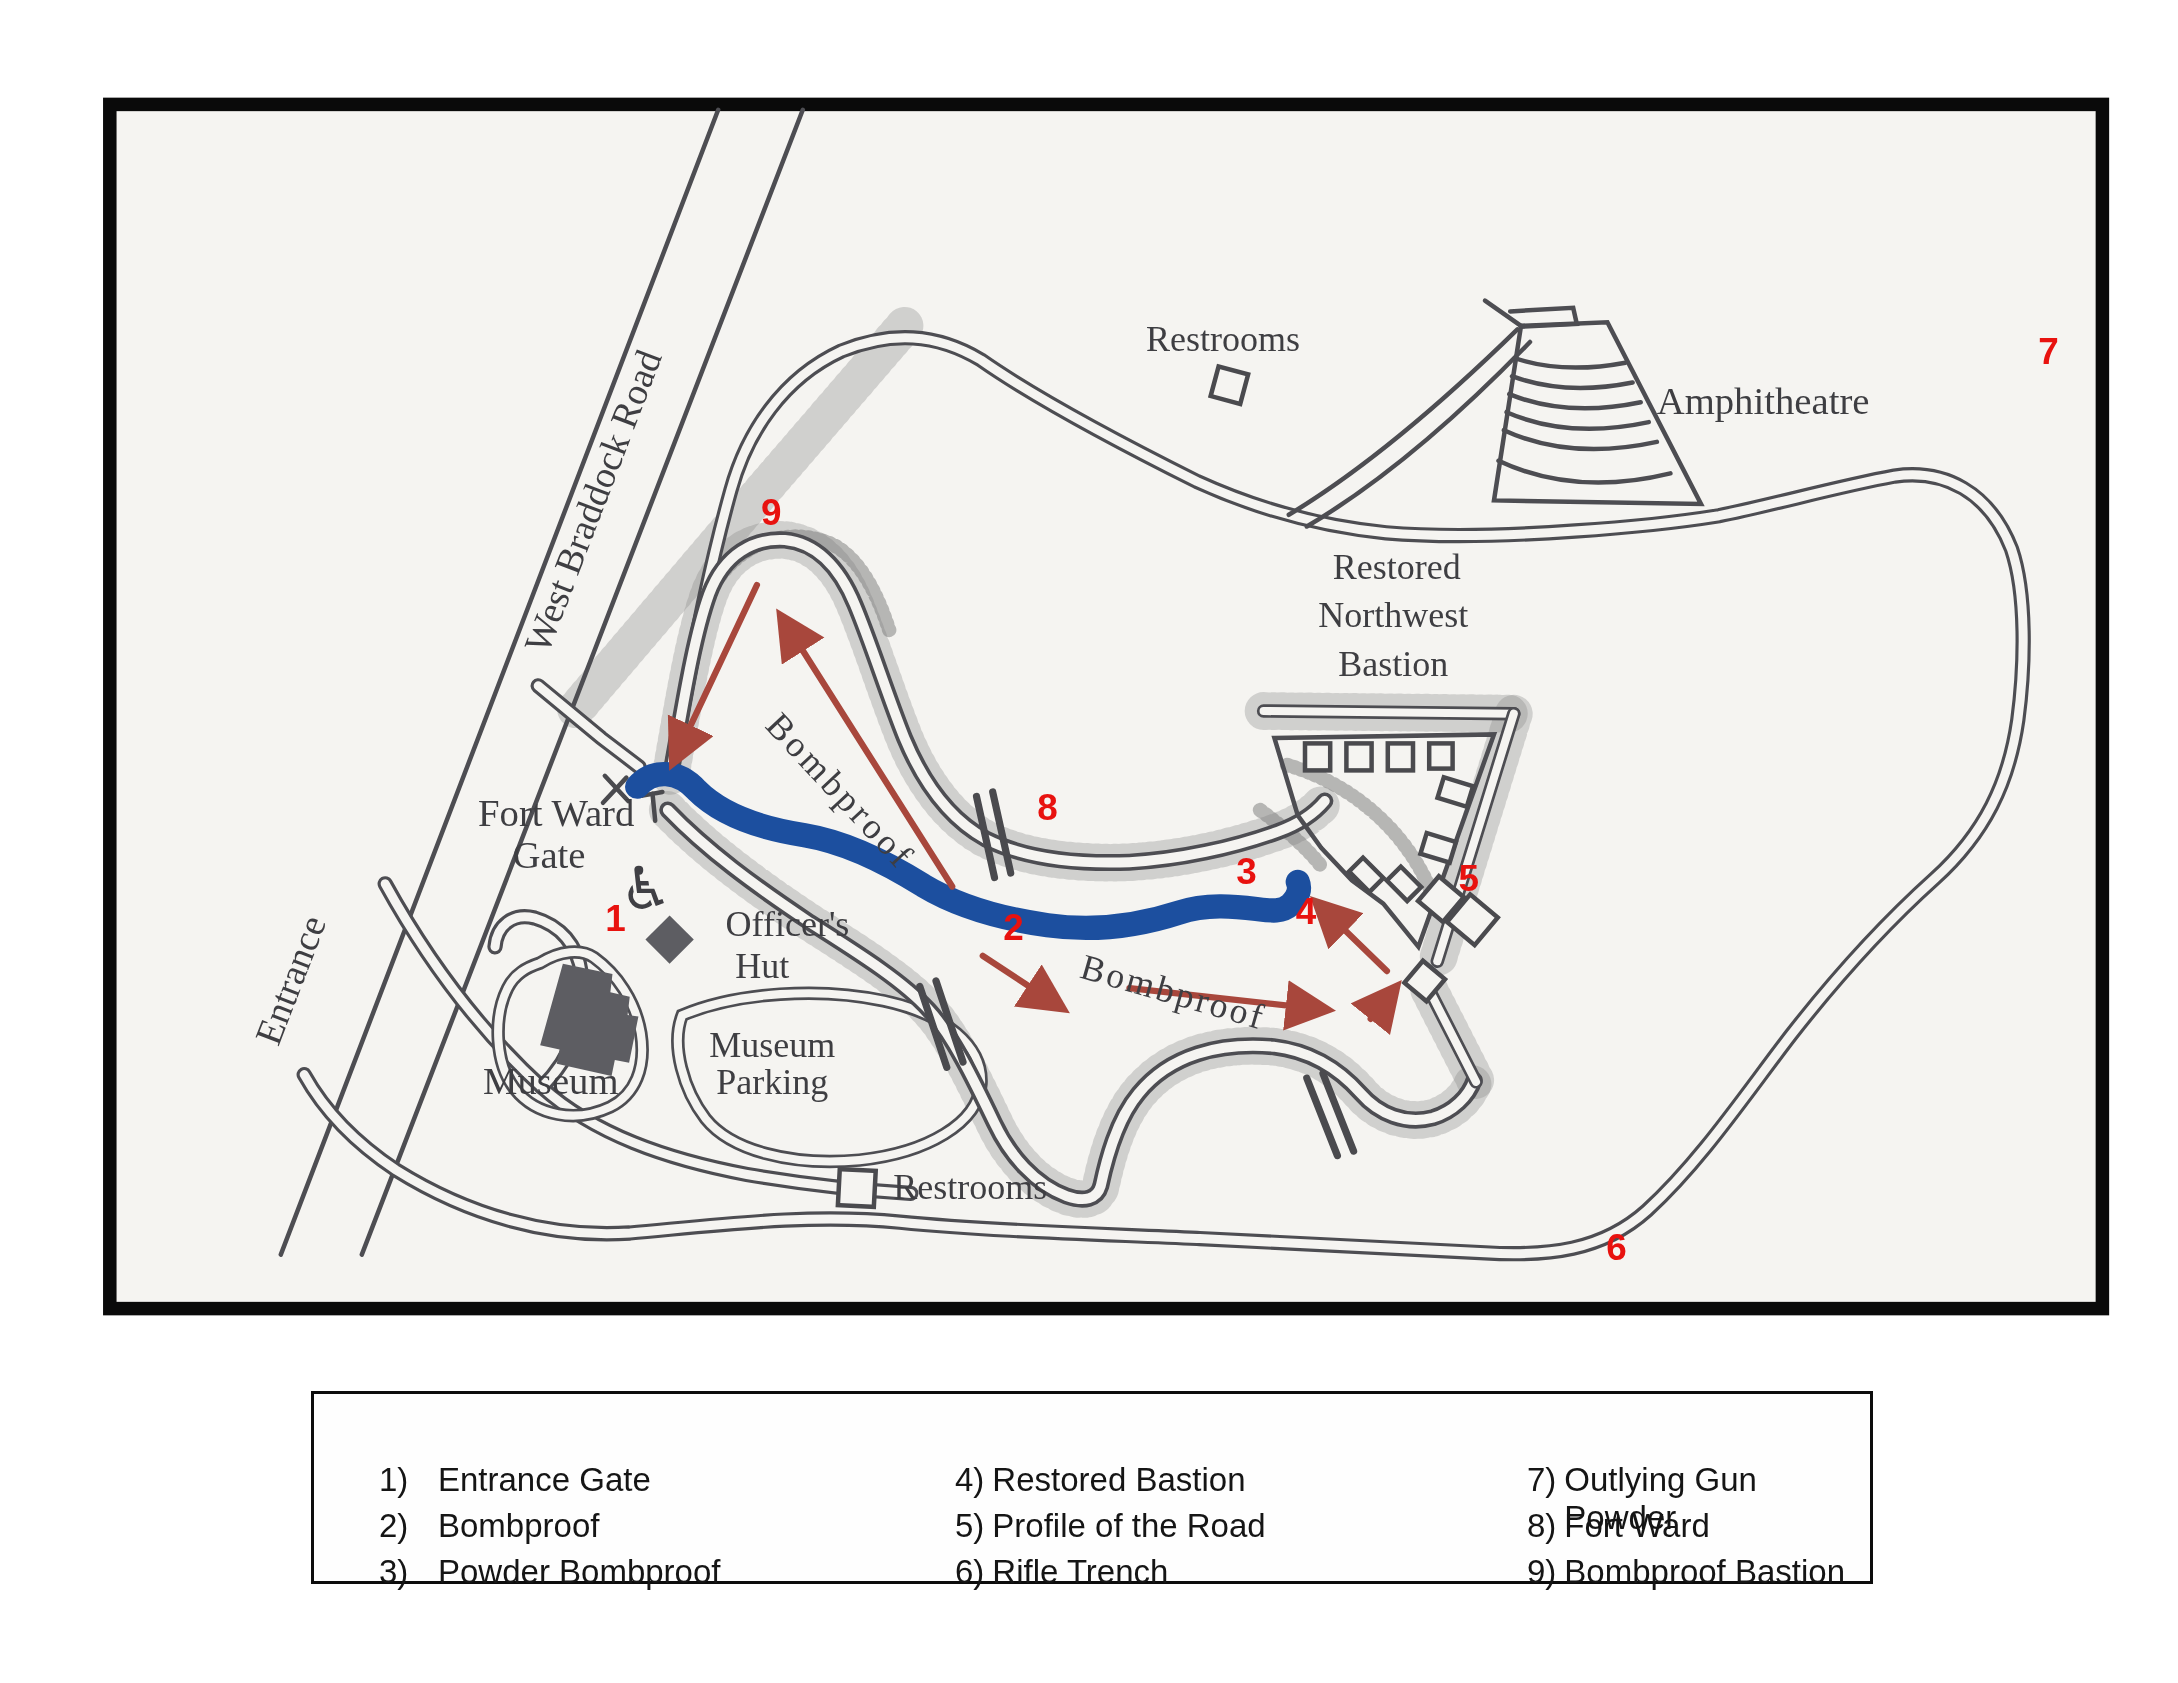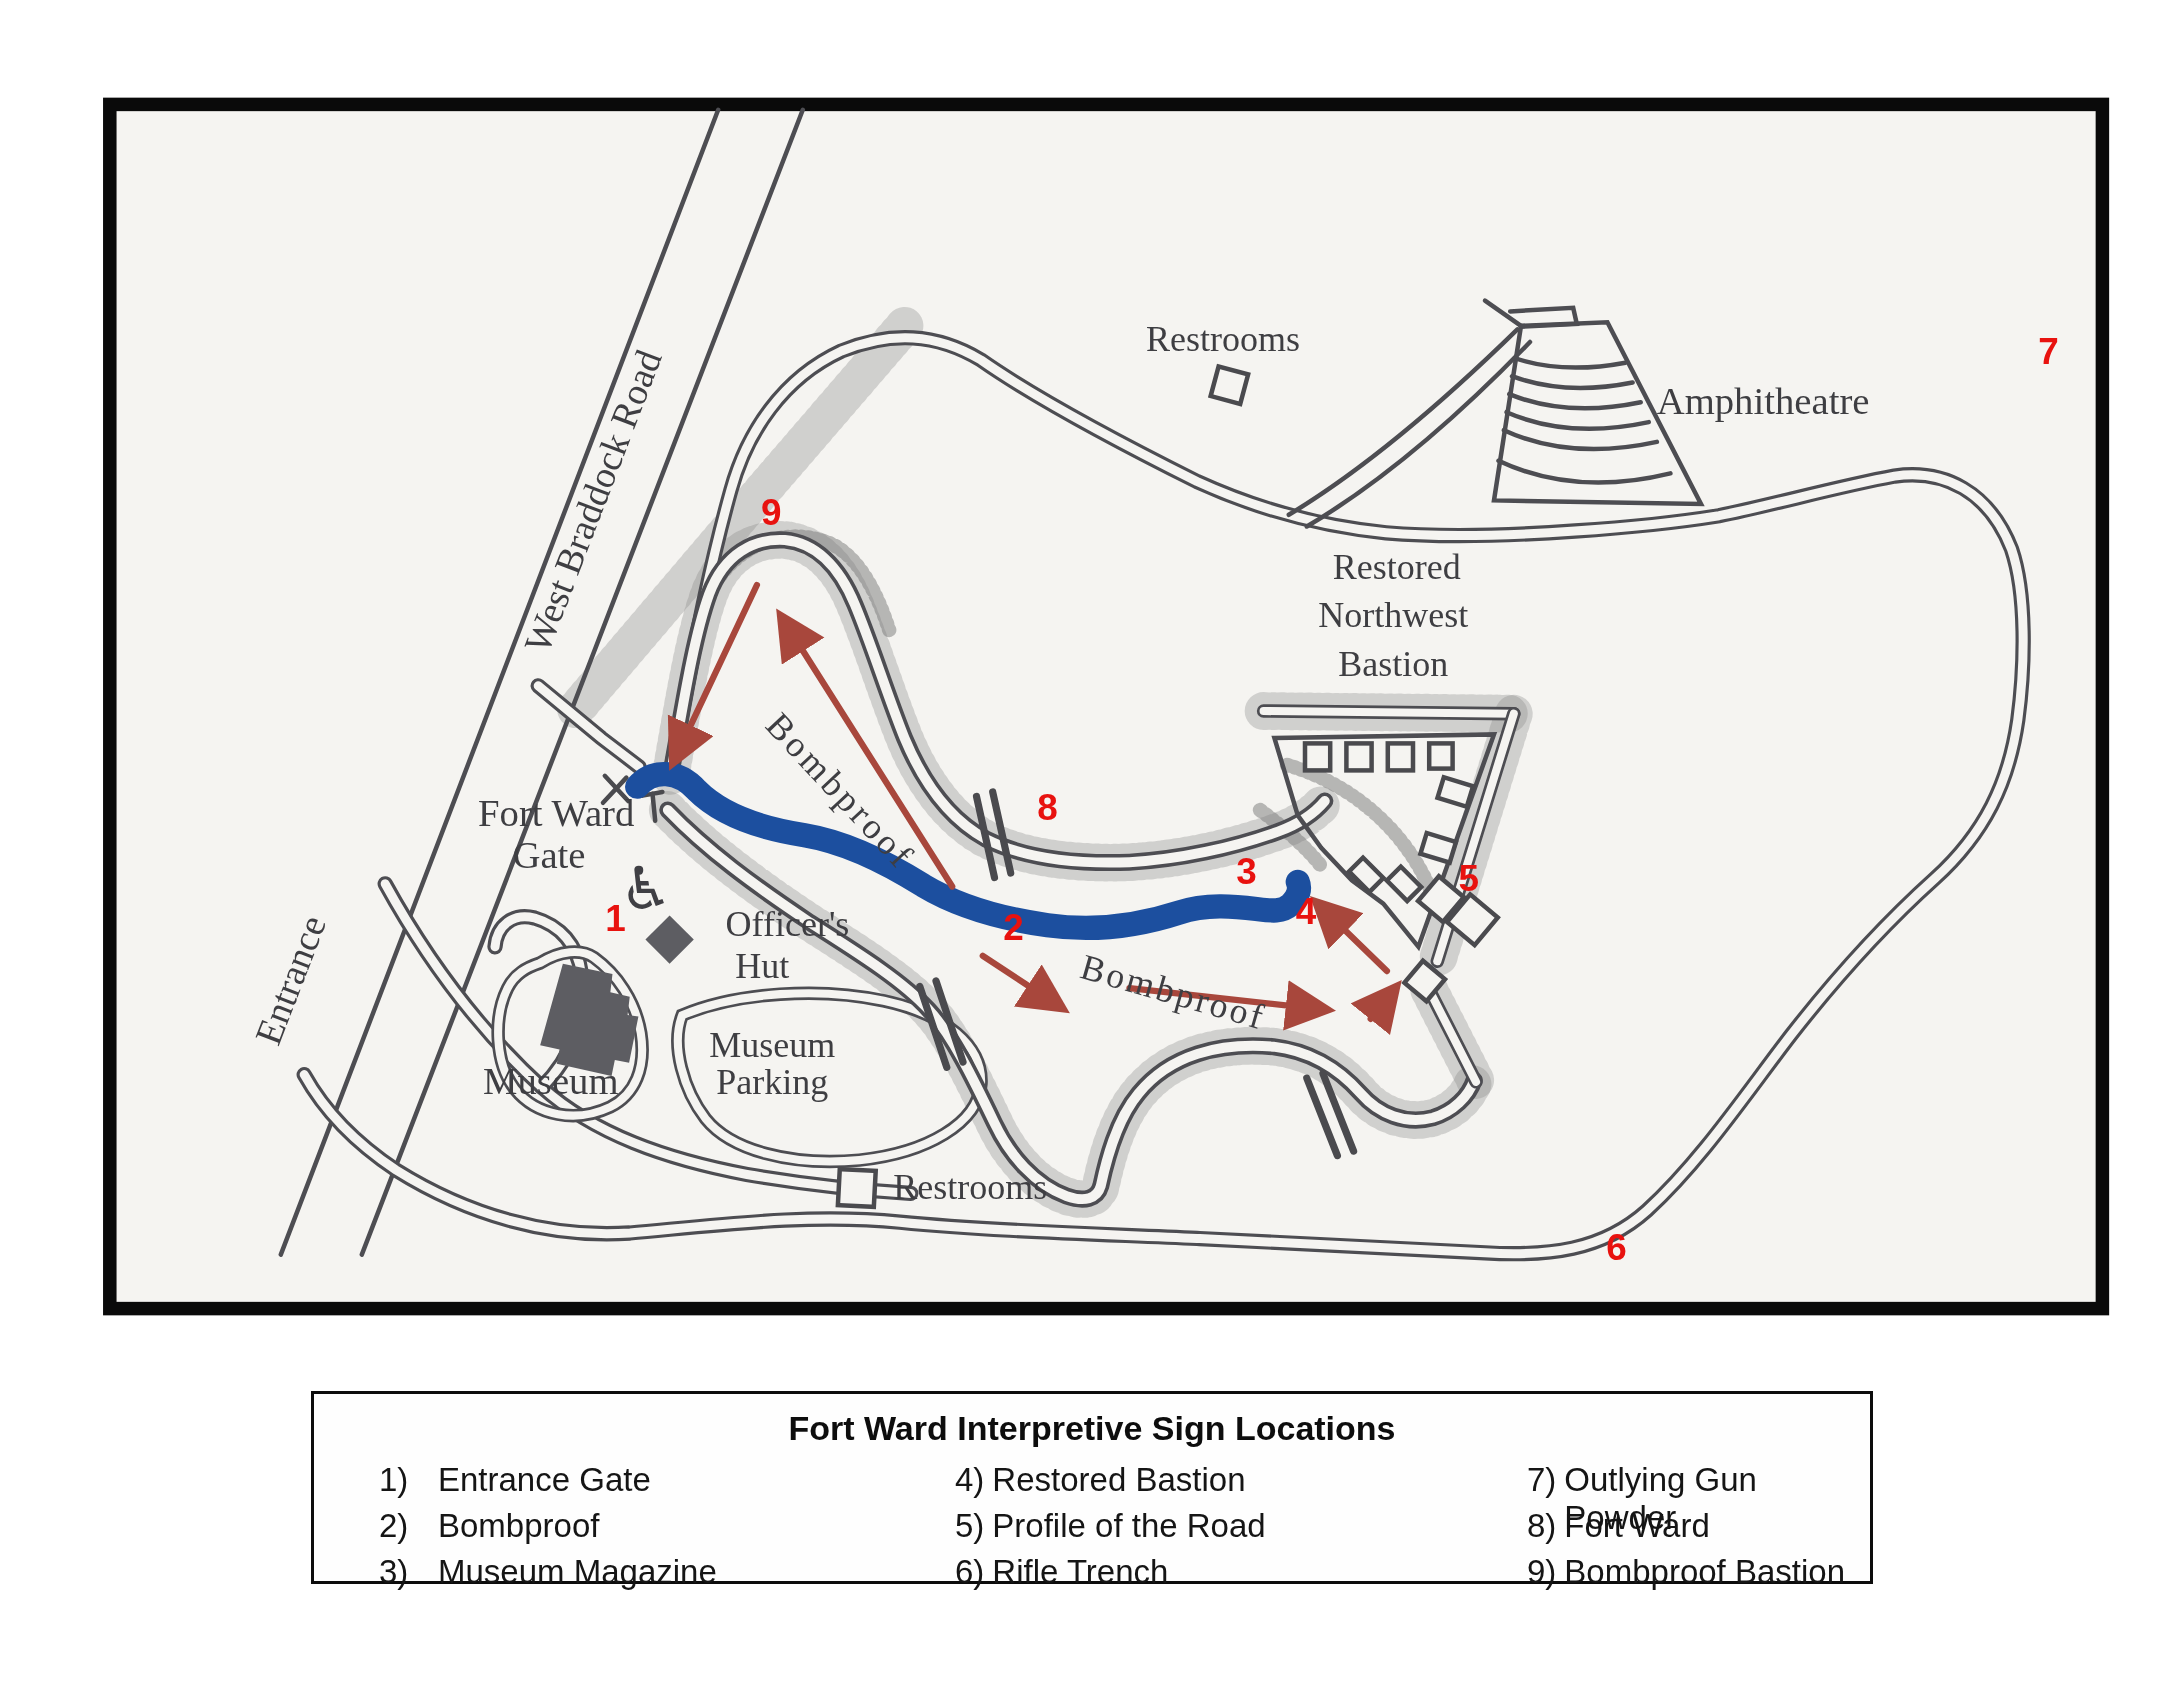--- a/index.html
+++ b/index.html
@@ -250,34 +250,33 @@
   <text class="num-red" x="1451" y="1027" text-anchor="middle">4</text>
   <text class="num-red" x="1632" y="990" text-anchor="middle">5</text>
   <text class="num-red" x="1796" y="1400" text-anchor="middle">6</text>
   <text class="num-red" x="2276" y="404" text-anchor="middle">7</text>
   <text class="num-red" x="1164" y="911" text-anchor="middle">8</text>
   <text class="num-red" x="857" y="583" text-anchor="middle">9</text>
 </svg>
 
 
 <div class="legend">
-  <div class="legend-title">Fort Ward Interpretive Sign Locations</div>
 
   <div class="legend-col col1">
     <div class="item">
       <span class="num">1)</span>
       <span class="lbl">Entrance Gate</span>
     </div>
     <div class="item">
       <span class="num">2)</span>
       <span class="lbl">Bombproof</span>
     </div>
     <div class="item">
       <span class="num">3)</span>
-      <span class="lbl">Museum Magazine</span>
+      <span class="lbl">Powder Bombproof</span>
     </div>
   </div>
 
   <div class="legend-col col2">
     <div class="item">
       <span class="num">4)</span>
       <span class="lbl">Restored Bastion</span>
     </div>
     <div class="item">
       <span class="num">5)</span>

